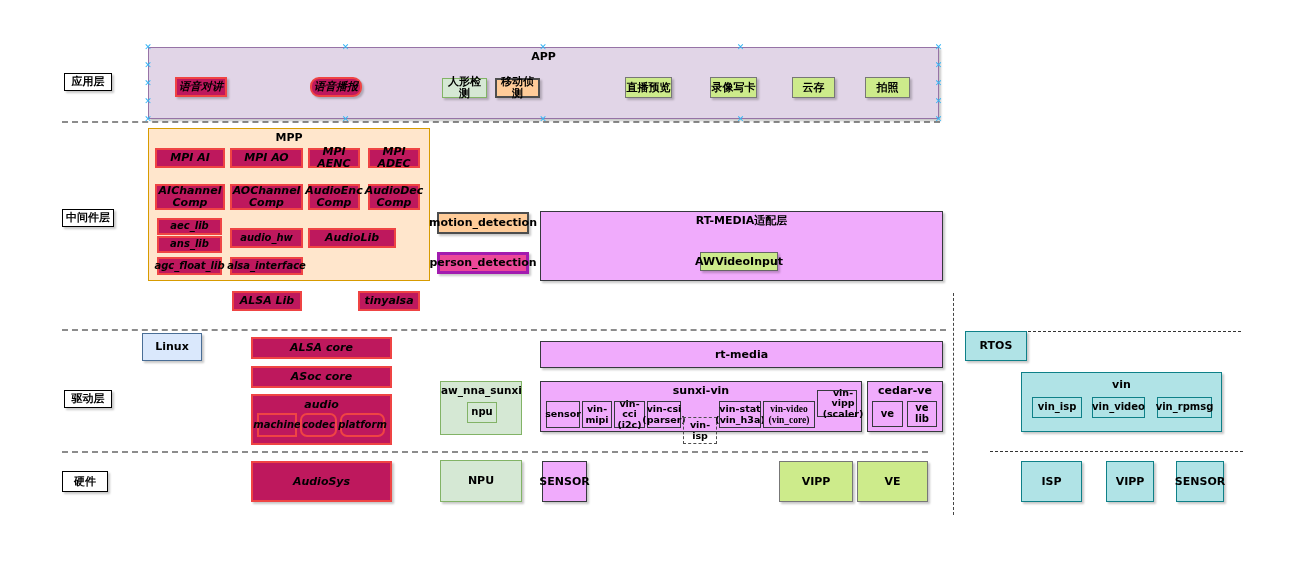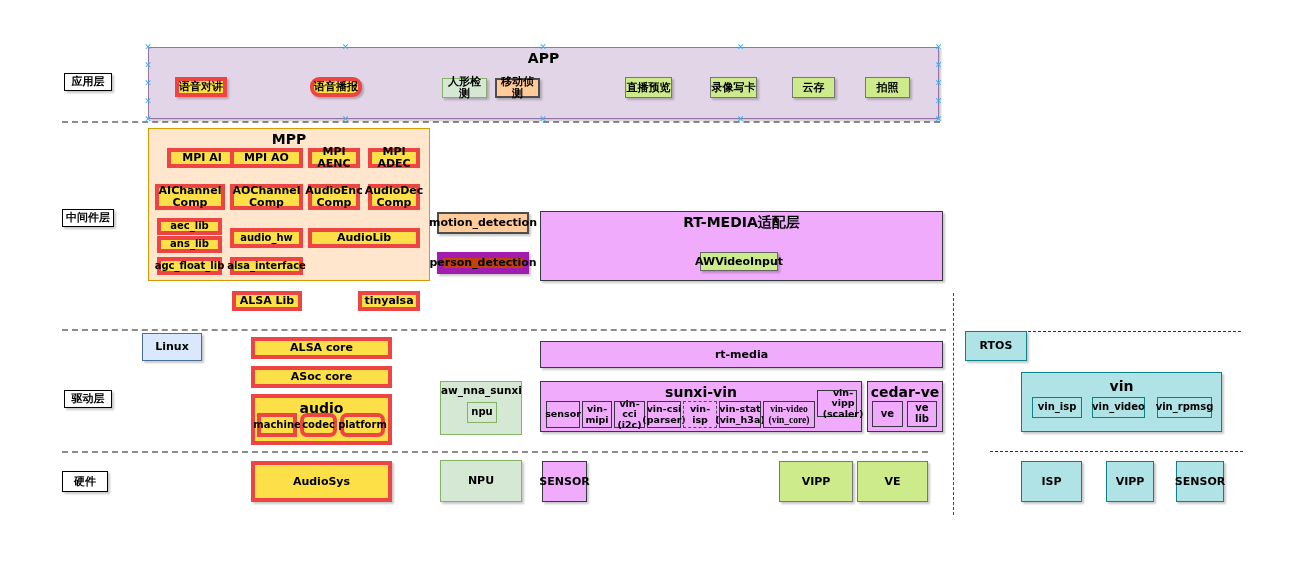--- a/index.html
+++ b/index.html
@@ -7,32 +7,32 @@
     position:relative; width:1313px; height:584px; overflow:hidden;
     font-family:"DejaVu Sans","Liberation Sans",sans-serif;
     color:#000; background:#ffffff;
   }
   .box {
     position:absolute; box-sizing:border-box;
     display:flex; align-items:center; justify-content:center;
     text-align:center; font-weight:bold; font-size:11px; line-height:1.08;
   }
   .container { display:block; }
-  .ctitle { position:absolute; left:0; right:0; top:3px; text-align:center; font-weight:bold; font-size:14px; }
-  .pink      { background:#fde047; border:4px solid #ef4444; }
+  .ctitle { position:absolute; left:0; right:0; top:3px; text-align:center; font-weight:bold; font-size:11px; }
+  .pink      { background:#be185d; border:2px solid #ef4444;font-style:italic; }
   .purplec   { background:#E1D5E7; border:1px solid #9673A6; }
   .orangec   { background:#FFE6CC; border:1px solid #D79B00; }
   .green     { background:#f0abfc; border:1px solid #36393D; }
   .greengray { background:#CDEB8B; border:1px solid #777777; }
   .lgreen    { background:#D5E8D4; border:1px solid #82B366; }
-  .lgreenth  { background:#c2410c; border:6px solid #a21caf;text-align:right; }
+  .lgreenth  { background:#ec4899; border:3px solid #a21caf;text-align:right; }
   .blue      { background:#DAE8FC; border:1px solid #4A6E96; }
   .cyan      { background:#B0E3E6; border:1px solid #0E8088; }
   .orangei   { background:#FFCC99; border:2px solid #4D4D4D; }
-  .dashedbox { background:transparent; border:1px dashed #4D4D4D; }
+  .dashedbox { background:transparent; border:1px dashed #4D4D4D;margin-top:16px; }
   .chip  { background:#ffffff; border:1px solid #000000; }
   .sh    { box-shadow:2px 2px 2px rgba(0,0,0,0.22); }
   .fs10  { font-size:10px; }
   .fs95  { font-size:9.5px; line-height:1.12; }
   .dash-gray  { position:absolute; border-top:2px dashed #8C8C8C; height:0; }
   .dash-black { position:absolute; border-top:1.5px dashed #333333; height:0; }
   .dash-vert  { position:absolute; border-left:1.5px dashed #444444; width:0; }
   .handle { position:absolute; transform:translate(-50%,-50%); color:#33B5F5; font-size:9px; font-weight:bold; z-index:9; }
 </style>
 </head>
@@ -102,21 +102,21 @@
       <div class="handle" style="left: 938.5px; top: 65px;">✕</div>
       <div class="handle" style="left: 148px; top: 83px;">✕</div>
       <div class="handle" style="left: 938.5px; top: 83px;">✕</div>
       <div class="handle" style="left: 148px; top: 101px;">✕</div>
       <div class="handle" style="left: 938.5px; top: 101px;">✕</div>
     </div>
 
   <div class="box orangec container" style="left:148px; top:128px; width:282px; height:153px;">
     <div class="ctitle">MPP</div>
   </div>
-  <div class="box pink" style="left:155px; top:148px; width:70px; height:20px;margin-left:12px;">
+  <div class="box pink" style="left:155px; top:148px; width:70px; height:20px;">
       <span>MPI AI</span>
     </div>
   <div class="box pink" style="left:230px; top:148px; width:73px; height:20px;">
       <span>MPI AO</span>
     </div>
   <div class="box pink" style="left:308px; top:148px; width:52px; height:20px;">
       <span>MPI AENC</span>
     </div>
   <div class="box pink" style="left:368px; top:148px; width:52px; height:20px;">
       <span>MPI ADEC</span>
@@ -138,21 +138,21 @@
     </div>
   <div class="box pink fs10" style="left:157px; top:236px; width:65px; height:17px;">
       <span>ans_lib</span>
     </div>
   <div class="box pink fs10" style="left:157px; top:257px; width:65px; height:18px;">
       <span>agc_float_lib</span>
     </div>
   <div class="box pink fs10" style="left:230px; top:228px; width:73px; height:20px;">
       <span>audio_hw</span>
     </div>
-  <div class="box pink" style="left:308px; top:228px; width:112px; height:20px;">
+  <div class="box pink" style="left:308px; top:228px; width:88px; height:20px;">
       <span>AudioLib</span>
     </div>
   <div class="box pink fs10" style="left:230px; top:257px; width:73px; height:18px;">
       <span>alsa_interface</span>
     </div>
   <div class="box pink" style="left:232px; top:291px; width:70px; height:20px;">
       <span>ALSA Lib</span>
     </div>
   <div class="box pink" style="left:358px; top:291px; width:62px; height:20px;">
       <span>tinyalsa</span>

